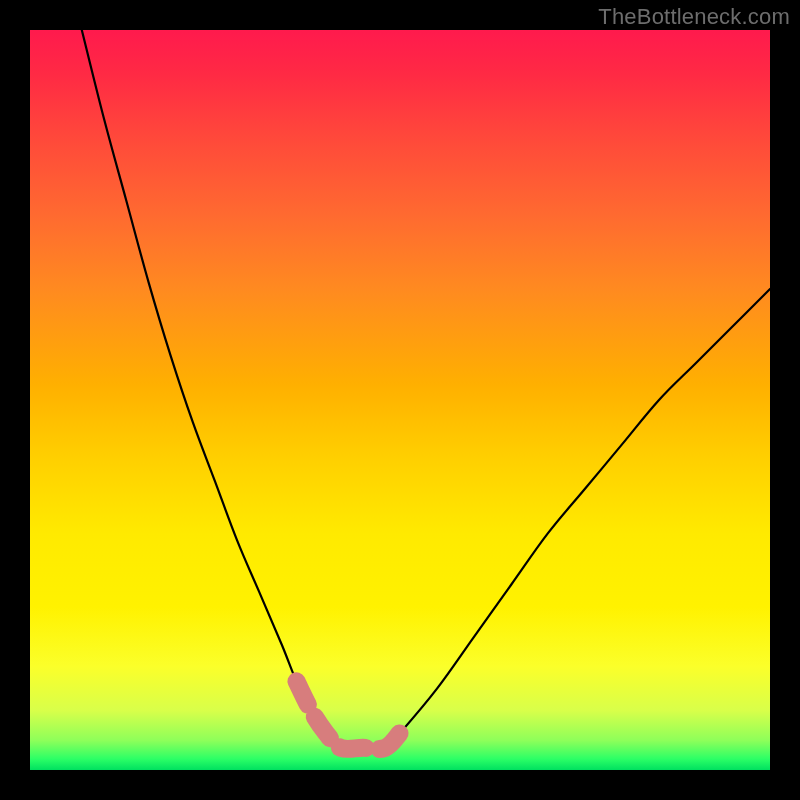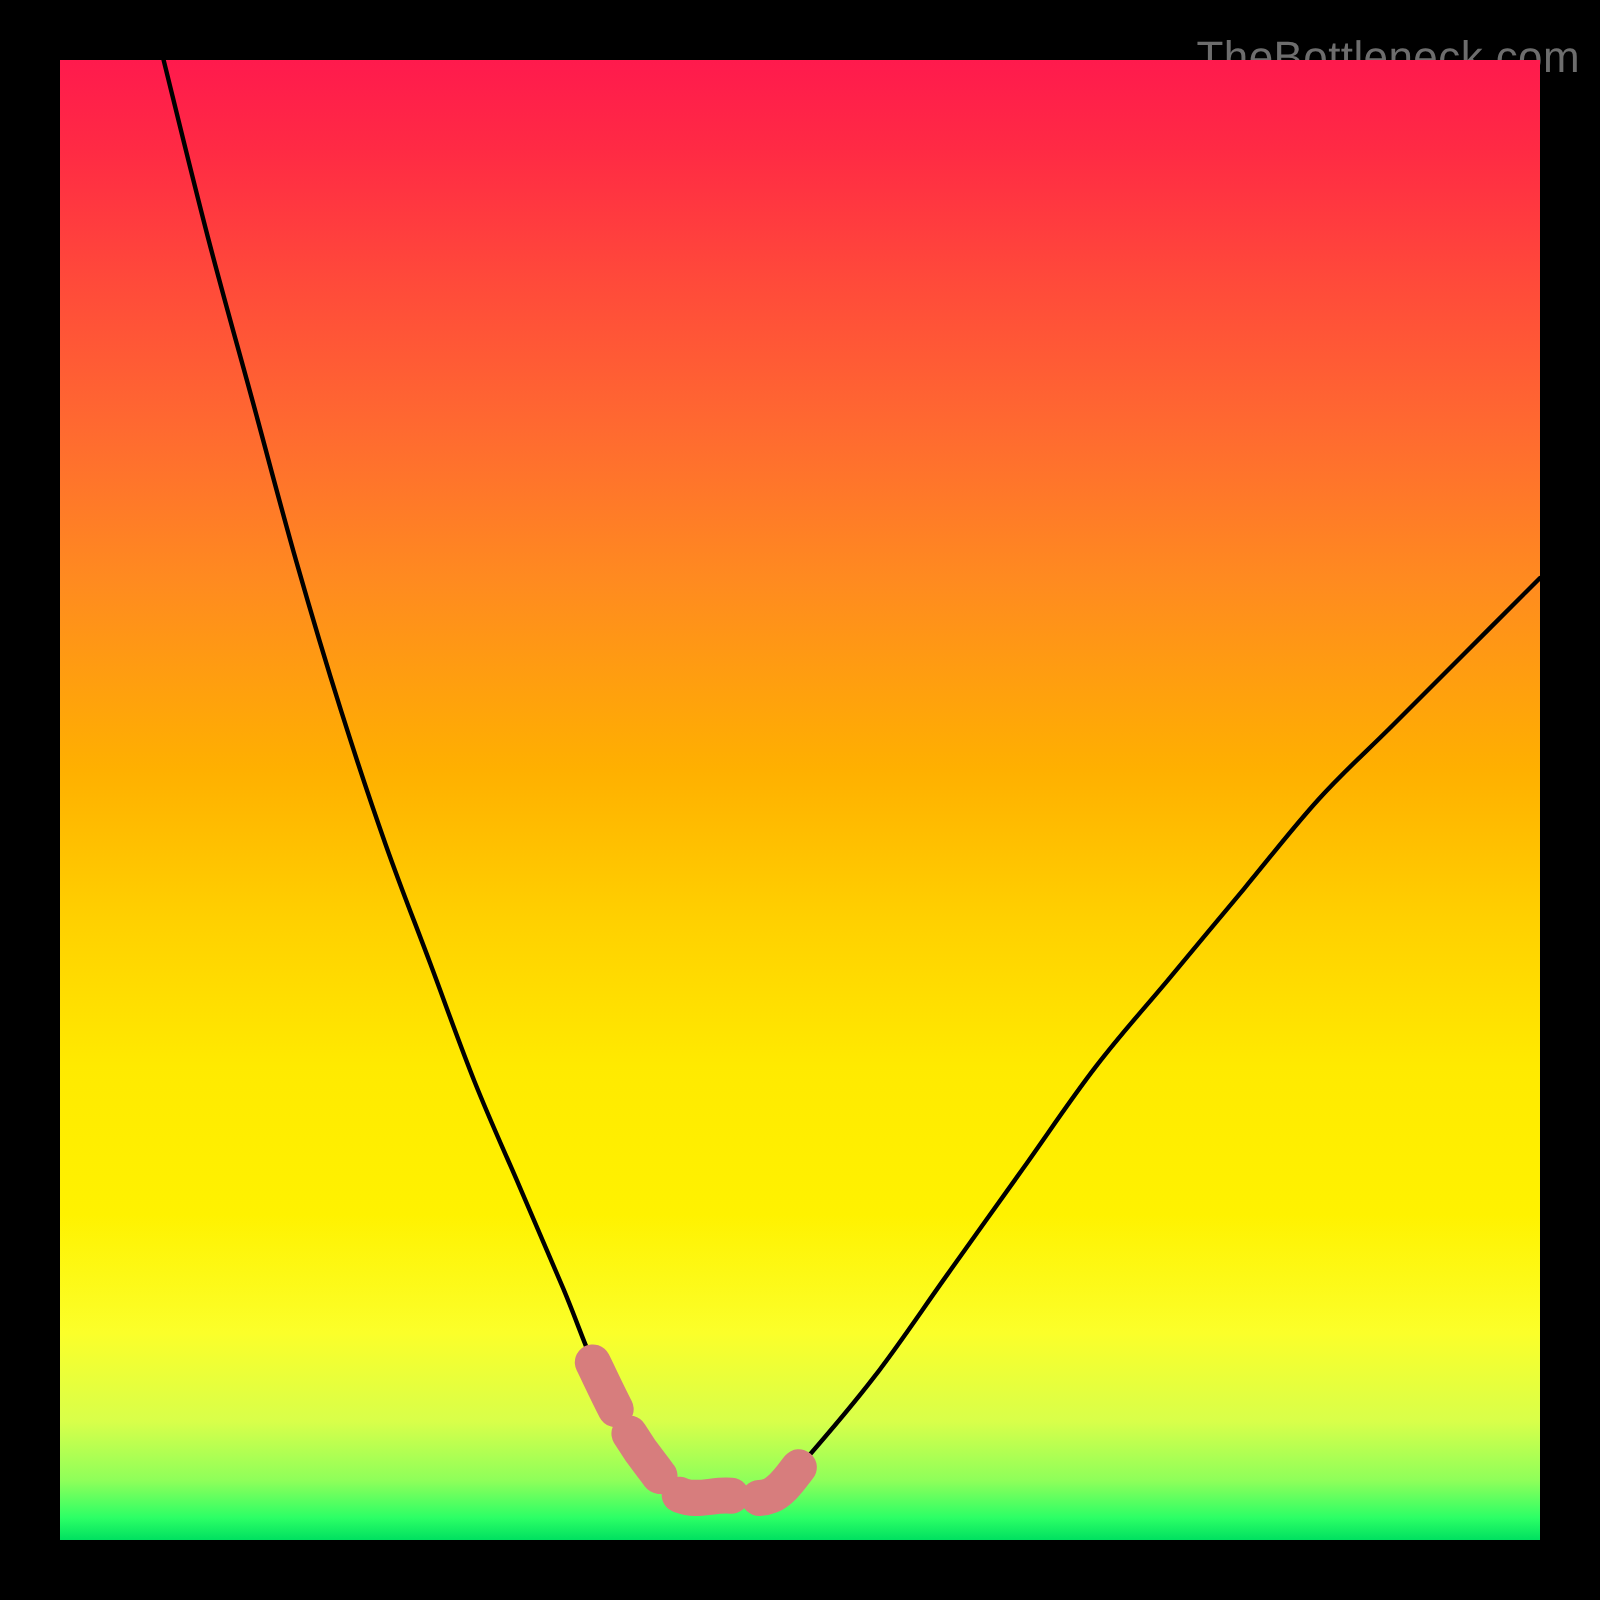--- a/index.html
+++ b/index.html
@@ -36,21 +36,21 @@
       #fff200 78%,
       #fbff2a 86%,
       #d8ff4a 92%,
       #8eff5a 96%,
       #2cff66 98.5%,
       #00e060 100%
     );
   }
   .watermark {
     position: absolute;
-    top: 16px;
+    top: 4px;
     right: 10px;
     color: #6d6d6d;
     font-size: 22px;
     font-weight: 500;
     letter-spacing: 0.2px;
     user-select: none;
   }
   svg.curve {
     position: absolute;
     left: 0;

